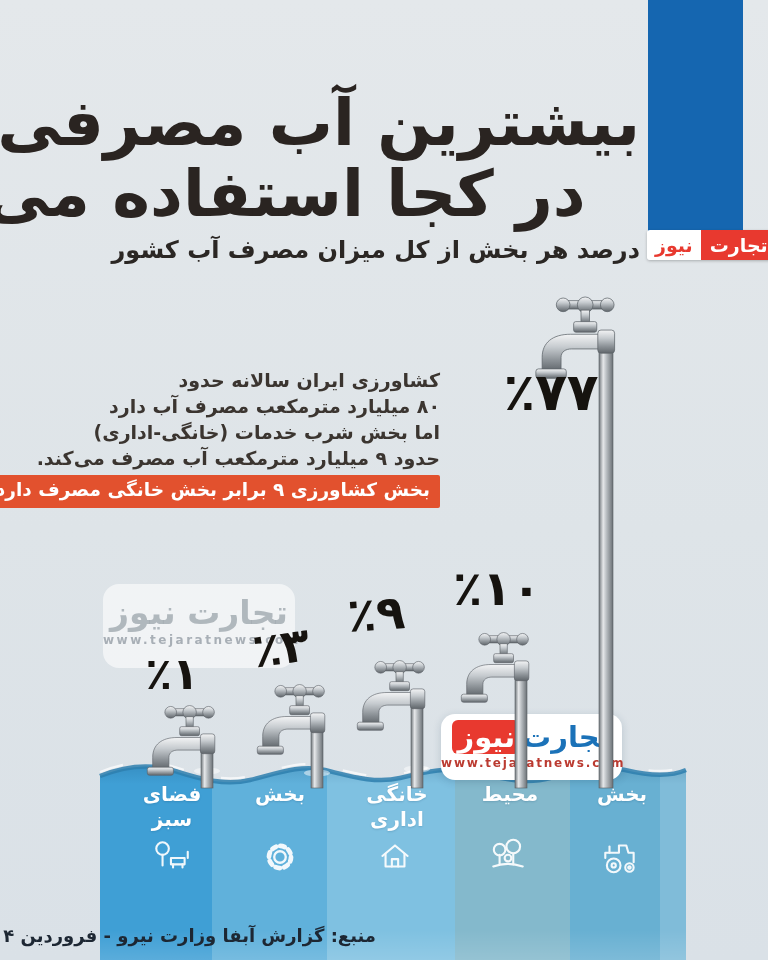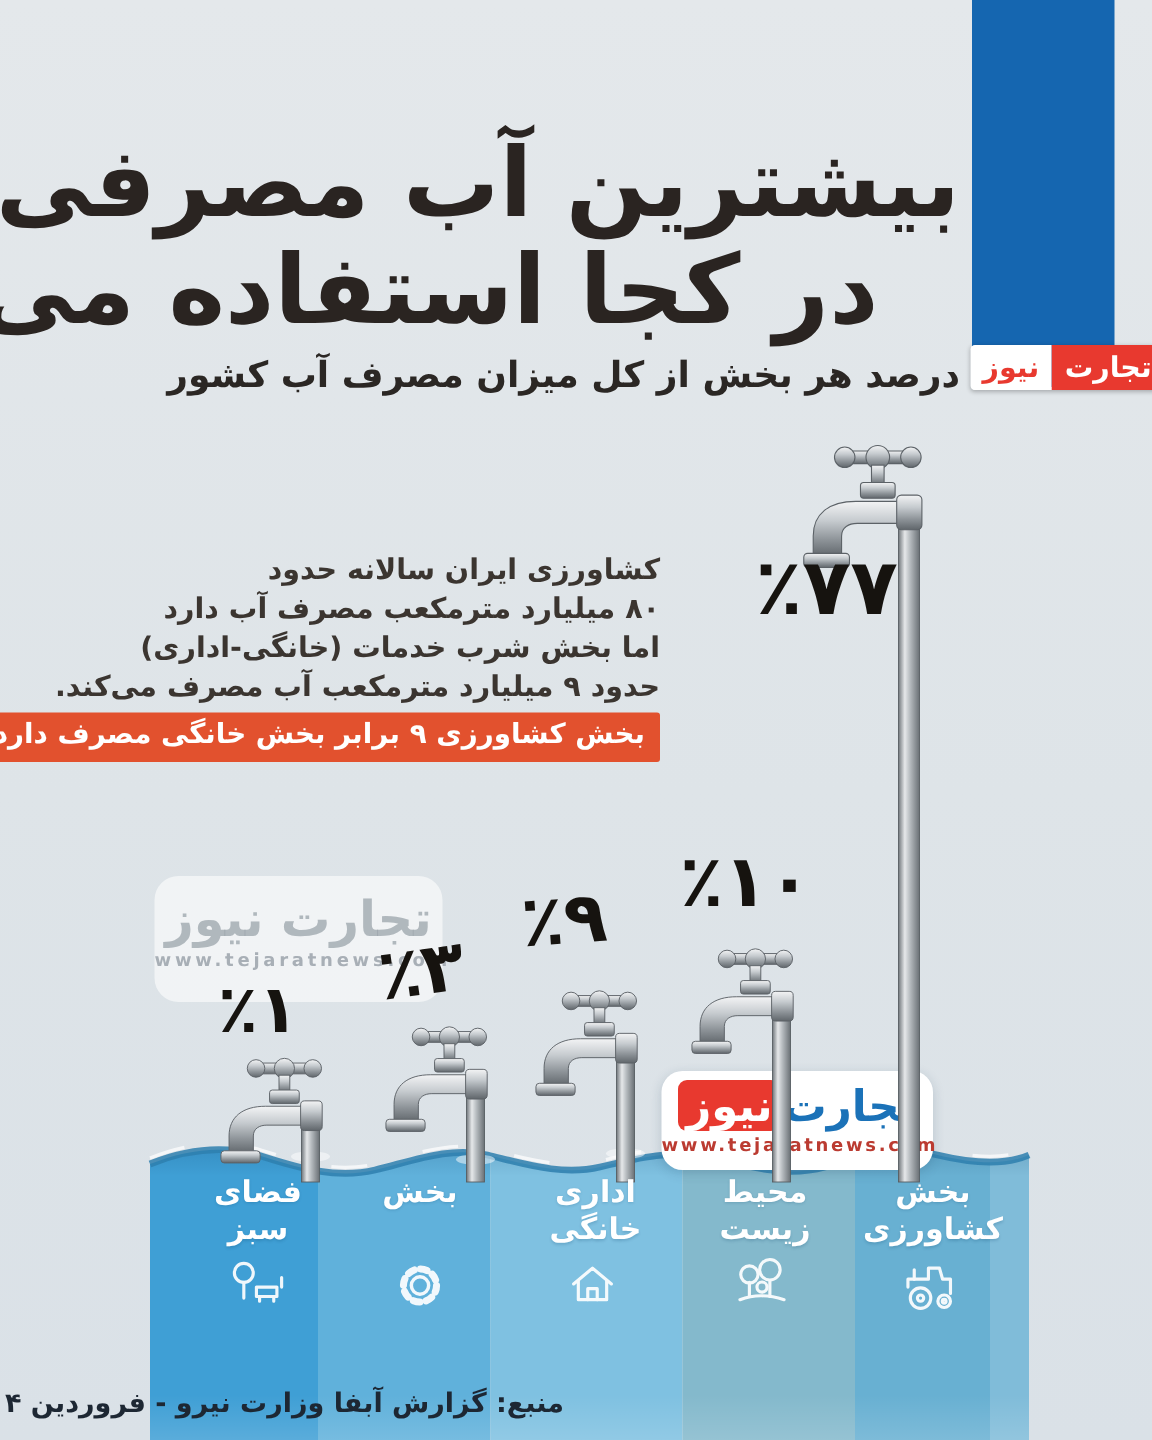--- a/index.html
+++ b/index.html
@@ -181,30 +181,28 @@
   <div class="pct p5">٪۷۷</div>
 
   <div class="cat c1">
     <div>فضای</div>
     <div>سبز</div>
   </div>
   <div class="cat c2">
     <div>بخش</div>
   </div>
   <div class="cat c3">
+    <div>خانگی</div>
     <div>اداری</div>
-    <div>خانگی</div>
   </div>
   <div class="cat c4">
     <div>محیط</div>
-    <div>زیست</div>
   </div>
   <div class="cat c5">
     <div>بخش</div>
-    <div>کشاورزی</div>
   </div>
 
   <svg class="icon i1" viewBox="0 0 40 40" fill="none" stroke="#ffffff" stroke-width="2" stroke-linecap="round" stroke-linejoin="round" opacity="0.92">
     <circle cx="11" cy="12" r="6"></circle>
       <path d="M11,18 V28"></path>
     <rect x="19" y="21" width="13" height="6"></rect>
       <path d="M21,27 V30 M30,27 V30 M35,15 V21"></path>
   </svg>
   <svg class="icon i2" viewBox="0 0 40 40" fill="none" stroke="#ffffff" stroke-width="2" stroke-linecap="round" stroke-linejoin="round" opacity="0.92">
     <circle cx="20" cy="20" r="10.5" stroke-width="4.5" stroke-dasharray="4.2 4.05"></circle>

